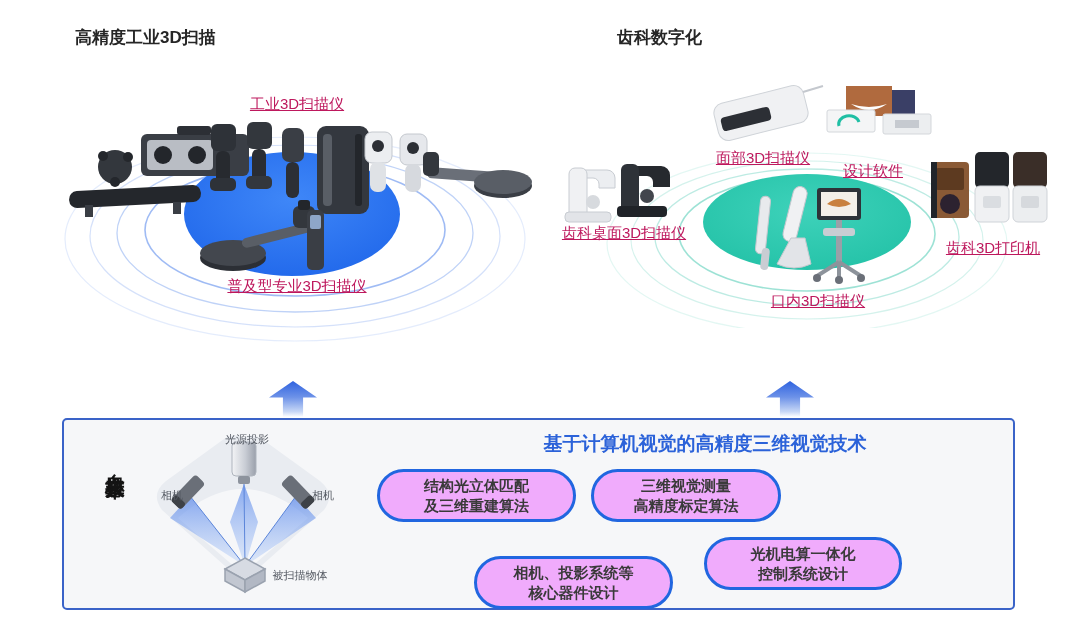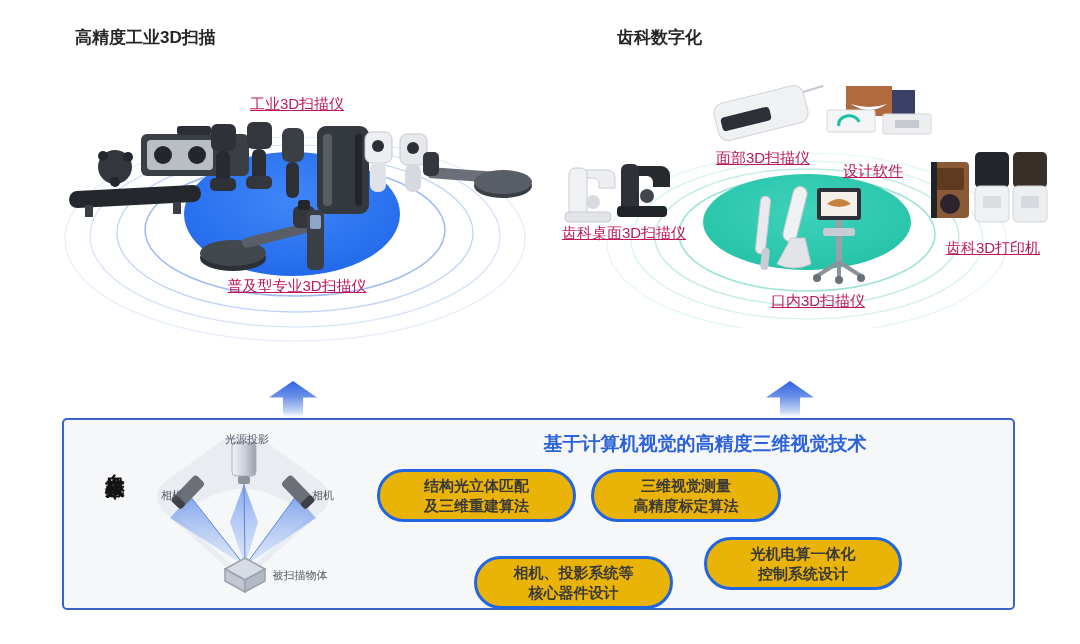--- a/index.html
+++ b/index.html
@@ -11,21 +11,21 @@
   .cluster{position:absolute;}
   .arrow-up{position:absolute;width:48px;height:36px;
     background:linear-gradient(180deg,#2f63df 0%,#6d92e8 45%,#c7d7f6 85%,rgba(199,215,246,0) 100%);
     clip-path:polygon(50% 0,100% 46%,71% 46%,71% 100%,29% 100%,29% 46%,0 46%);}
   .core-box{position:absolute;left:62px;top:418px;width:953px;height:192px;
     background:#f6f7f9;border:2px solid #3a63c8;border-radius:5px;box-sizing:border-box;}
   .v-title{position:absolute;left:106px;top:459px;writing-mode:vertical-rl;text-orientation:upright;
     font-size:19px;font-weight:bold;color:#141414;letter-spacing:1px;line-height:1;}
   .headline{position:absolute;left:705px;top:431px;transform:translateX(-50%);
     font-size:19px;font-weight:bold;color:#2b62d9;white-space:nowrap;}
-  .pill{position:absolute;height:53px;box-sizing:border-box;background:#eab308;border:3px solid #2166e0;
+  .pill{position:absolute;height:53px;box-sizing:border-box;background:#f0abfc;border:3px solid #2166e0;
     border-radius:40px;display:flex;flex-direction:column;align-items:center;justify-content:center;
     font-size:15px;font-weight:bold;color:#3a3a3a;line-height:1.3;text-align:right;white-space:nowrap;}
   svg{display:block;}
 </style>
 </head>
 <body>
 
 <div class="canvas">
 
   <div class="sec-title" style="left:75px;top:26px;">高精度工业3D扫描</div>

